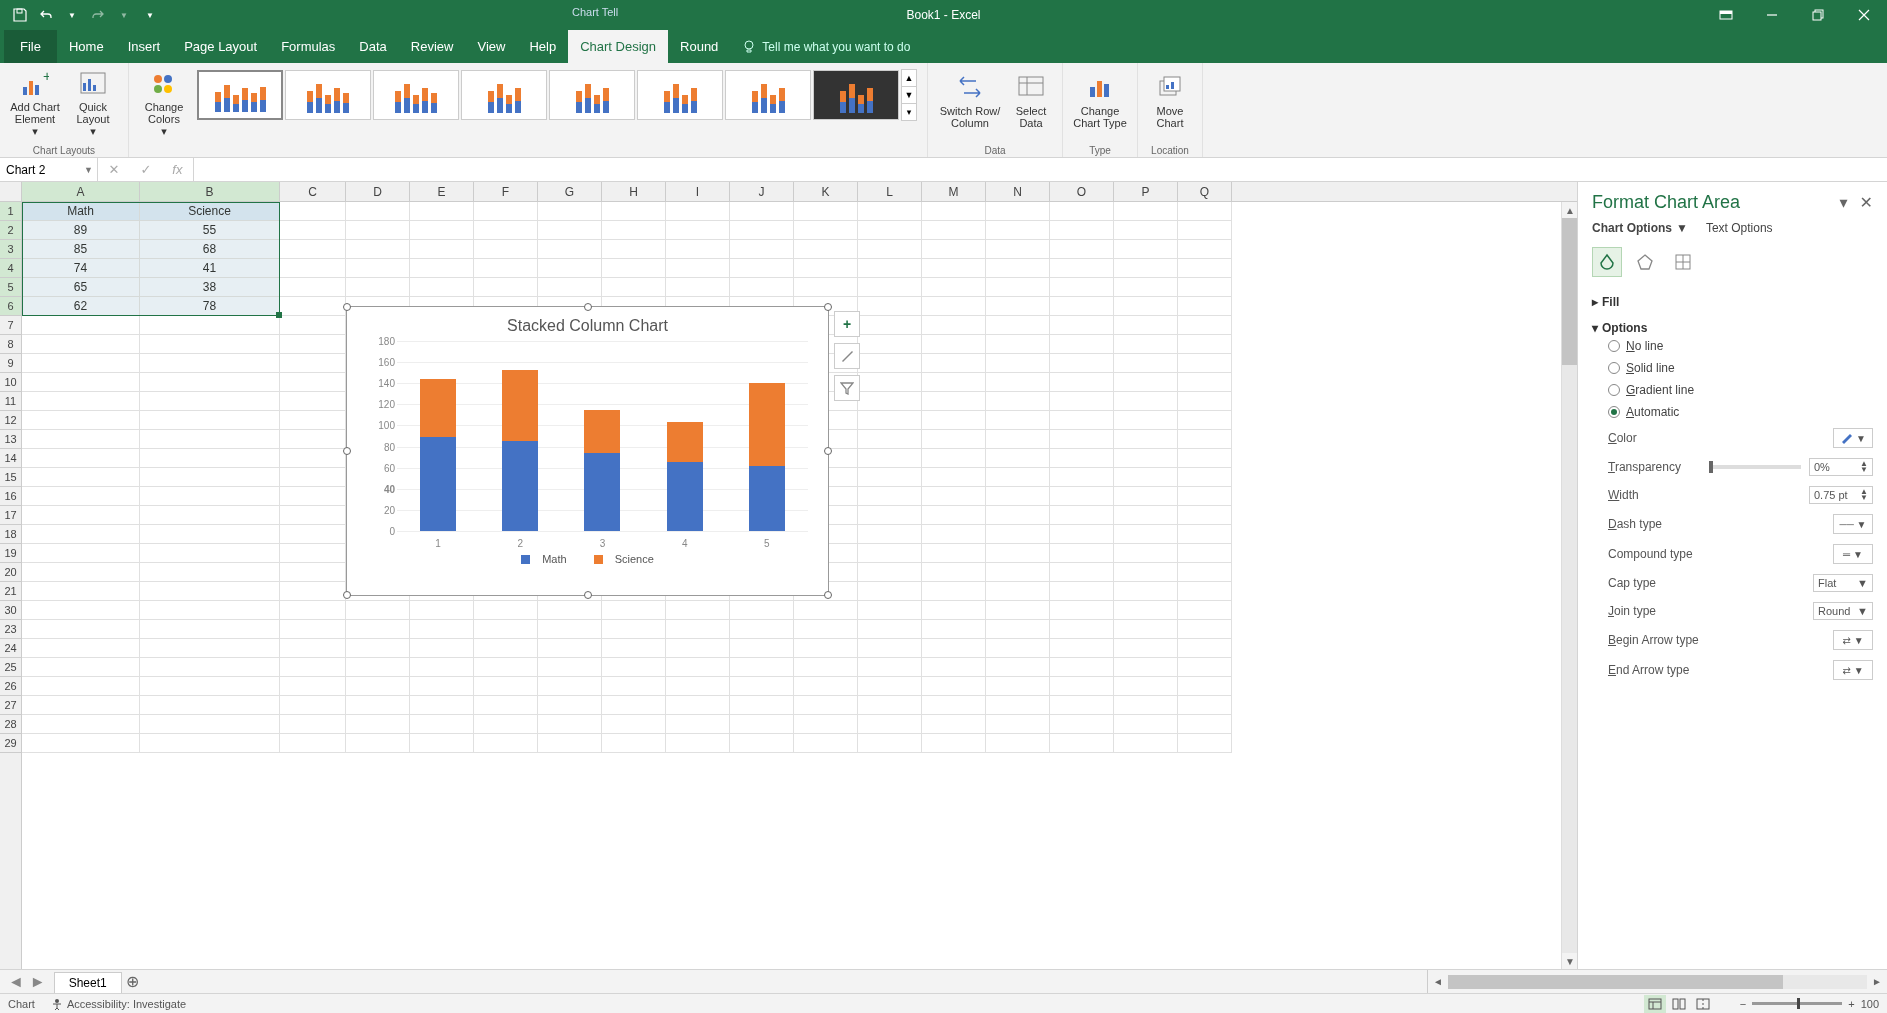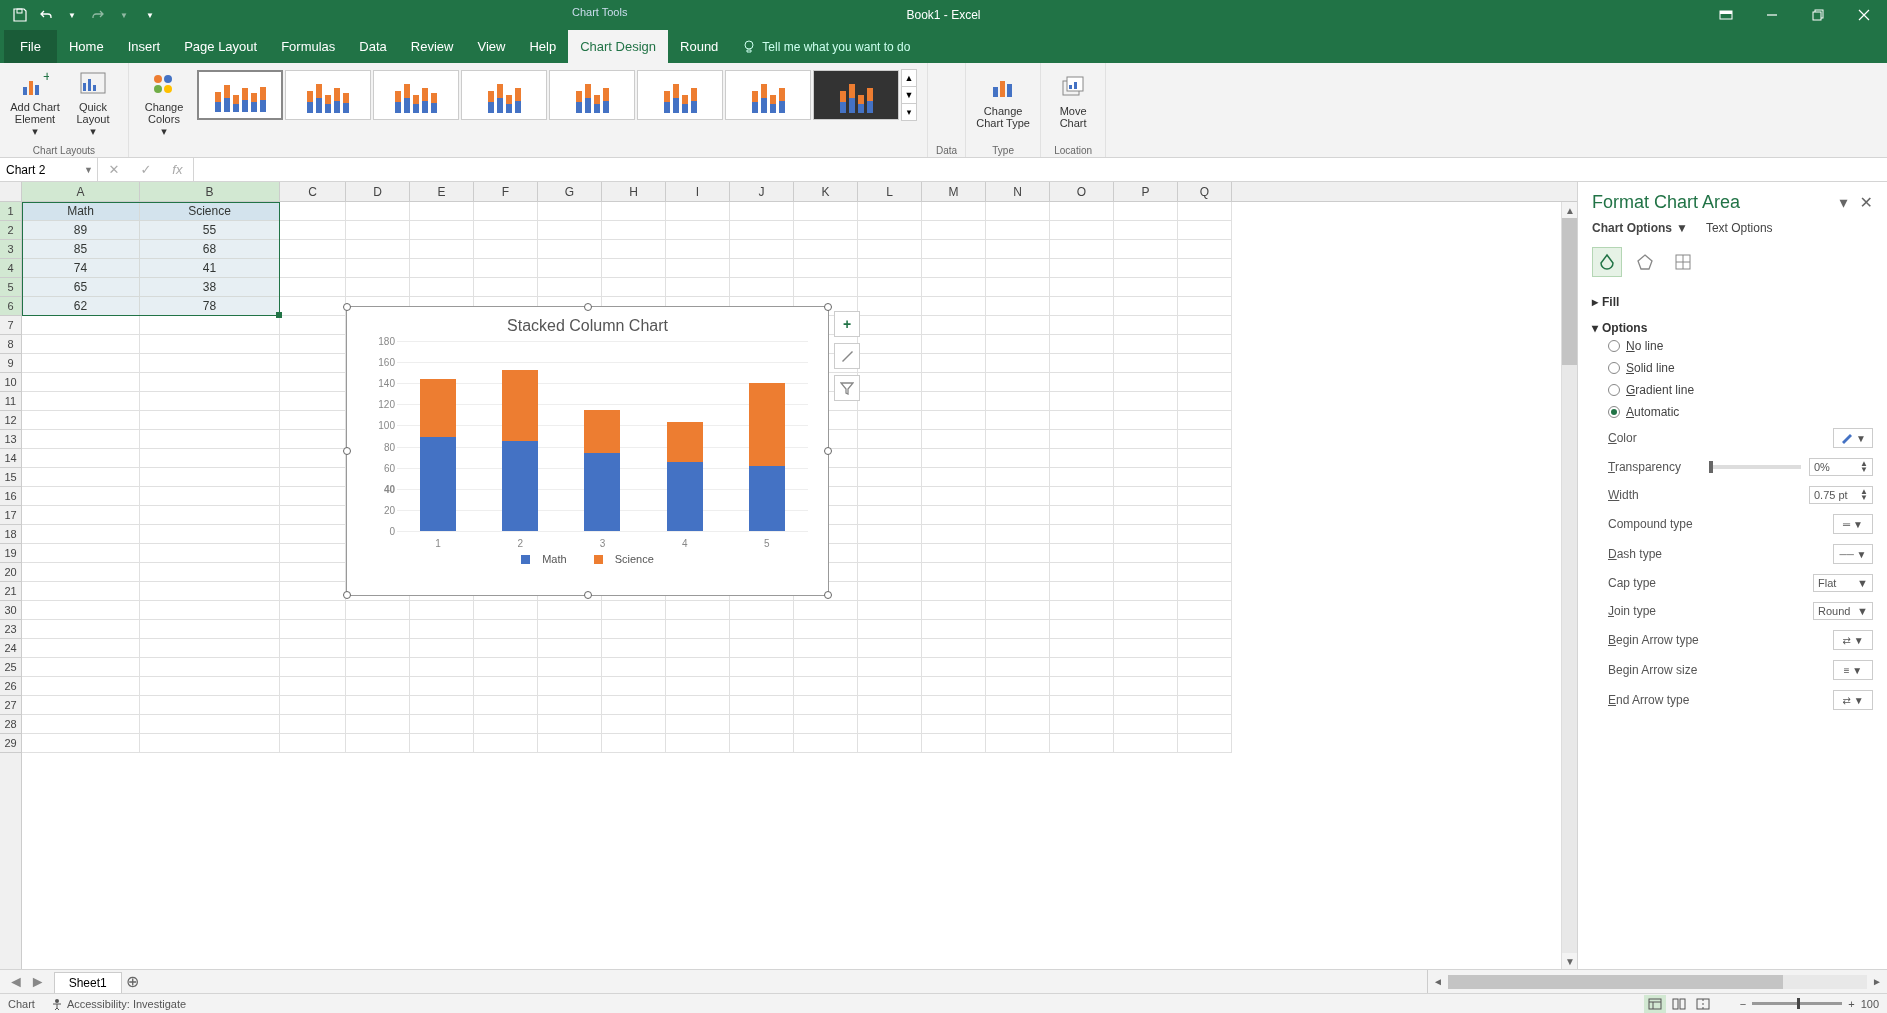--- a/index.html
+++ b/index.html
@@ -155,21 +155,21 @@
       </div>
     <div class="qat-btn tri-down"></div>
     <div class="qat-btn" style="opacity:.5">
         <svg width="14" height="14" viewBox="0 0 14 14">
           <path d="M9 3l3 3-3 3M12 6H5a3 3 0 00-3 3v1" fill="none" stroke="#fff" stroke-width="1.3"></path>
         </svg>
       </div>
     <div class="qat-btn tri-down" style="opacity:.5"></div>
     <div class="qat-btn tri-down"></div>
   </div>
-  <div class="chart-tools">Chart Tools</div>
+  <div class="chart-tools">Chart Tell</div>
   <div class="title-text">Book1  -  Excel</div>
   <div class="win-ctrls">
     <div class="win-btn">
         <svg width="14" height="10">
           <rect x="1" y="1" width="12" height="8" fill="none" stroke="#fff"></rect>
           <rect x="1" y="1" width="12" height="3" fill="#fff"></rect>
         </svg>
       </div>
     <div class="win-btn">
         <svg width="12" height="12">
@@ -309,20 +309,40 @@
         <div class="style-scroll">
           <div>▲</div>
           <div>▼</div>
           <div>▾</div>
         </div>
       </div>
     </div>
   </div>
 
   <div class="rib-group">
+    <div class="rib-row">
+      <div class="rib-btn-lg" style="width:68px">
+        <div class="rib-icon">
+            <svg width="28" height="28">
+              <path d="M4 8h16M4 8l4-4M4 8l4 4M24 20H8m16 0l-4-4m4 4l-4 4" stroke="#4472c4" fill="none" stroke-width="1.5"></path>
+            </svg>
+          </div>
+        <span>Switch Row/ Column</span>
+      </div>
+      <div class="rib-btn-lg" style="width:46px">
+        <div class="rib-icon">
+            <svg width="28" height="28">
+              <rect x="2" y="4" width="24" height="18" fill="none" stroke="#888"></rect>
+              <line x1="2" y1="10" x2="26" y2="10" stroke="#888"></line>
+              <line x1="10" y1="4" x2="10" y2="22" stroke="#888"></line>
+            </svg>
+          </div>
+        <span>Select Data</span>
+      </div>
+    </div>
     <div class="rib-group-label">Data</div>
   </div>
 
   <div class="rib-group">
     <div class="rib-row">
       <div class="rib-btn-lg" style="width:58px">
         <div class="rib-icon">
             <svg width="28" height="28">
               <rect x="4" y="14" width="5" height="10" fill="#4472c4"></rect>
               <rect x="11" y="8" width="5" height="16" fill="#ed7d31"></rect>
@@ -1148,42 +1168,38 @@
             </div>
           </div>
         <div class="fp-prop">
             <span class="fp-prop-label"><span class="u">W</span>idth</span>
             <div class="fp-prop-input">
               <span>0.75 pt</span>
               <span style="font-size:8px;line-height:6px">▲<br>▼</span>
             </div>
           </div>
         <div class="fp-prop">
+            <span class="fp-prop-label"><span class="u">D</span>ash type</span>
+            <div class="fp-dd">── ▼</div>
+          </div>
+        <div class="fp-prop">
             <span class="fp-prop-label">Compound type</span>
             <div class="fp-dd">═ ▼</div>
-          </div>
-        <div class="fp-prop">
-            <span class="fp-prop-label"><span class="u">D</span>ash type</span>
-            <div class="fp-dd">── ▼</div>
           </div>
         <div class="fp-prop">
             <span class="fp-prop-label">Cap type</span>
             <div class="fp-prop-input" style="width:60px"><span>Flat</span>▼</div>
           </div>
         <div class="fp-prop">
             <span class="fp-prop-label"><span class="u">J</span>oin type</span>
             <div class="fp-prop-input" style="width:60px"><span>Round</span>▼</div>
           </div>
         <div class="fp-prop">
             <span class="fp-prop-label"><span class="u">B</span>egin Arrow type</span>
             <div class="fp-dd">⇄ ▼</div>
-          </div>
-        <div class="fp-prop">
-            <span class="fp-prop-label">Begin Arrow size</span>
-            <div class="fp-dd">≡ ▼</div>
           </div>
         <div class="fp-prop">
             <span class="fp-prop-label"><span class="u">E</span>nd Arrow type</span>
             <div class="fp-dd">⇄ ▼</div>
           </div>
       </div>
     </div>
   </div>
 </div>
 

